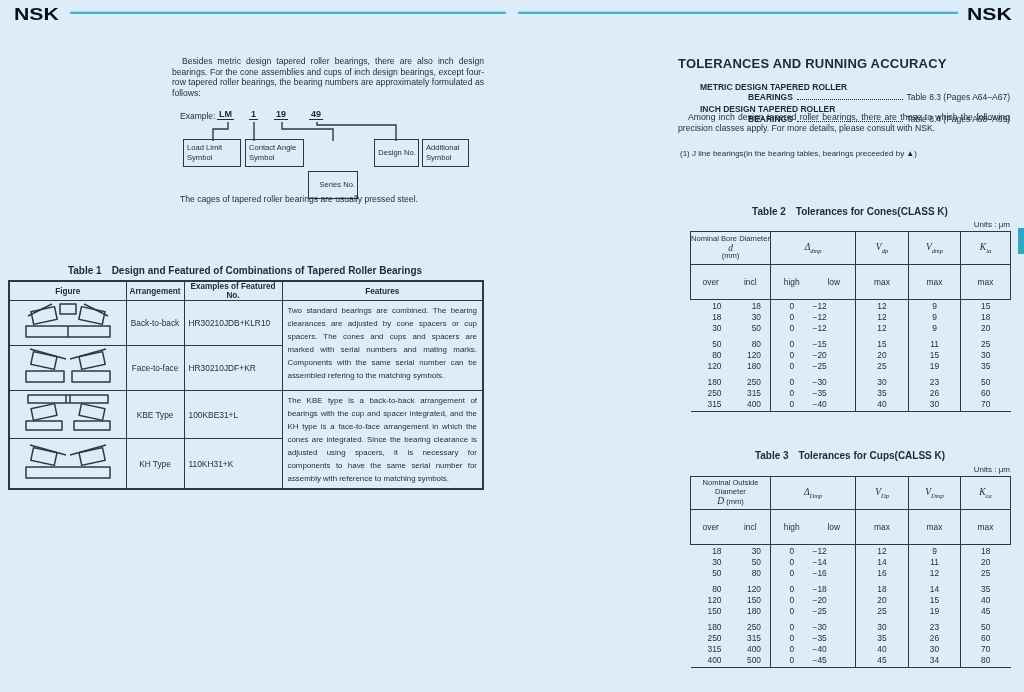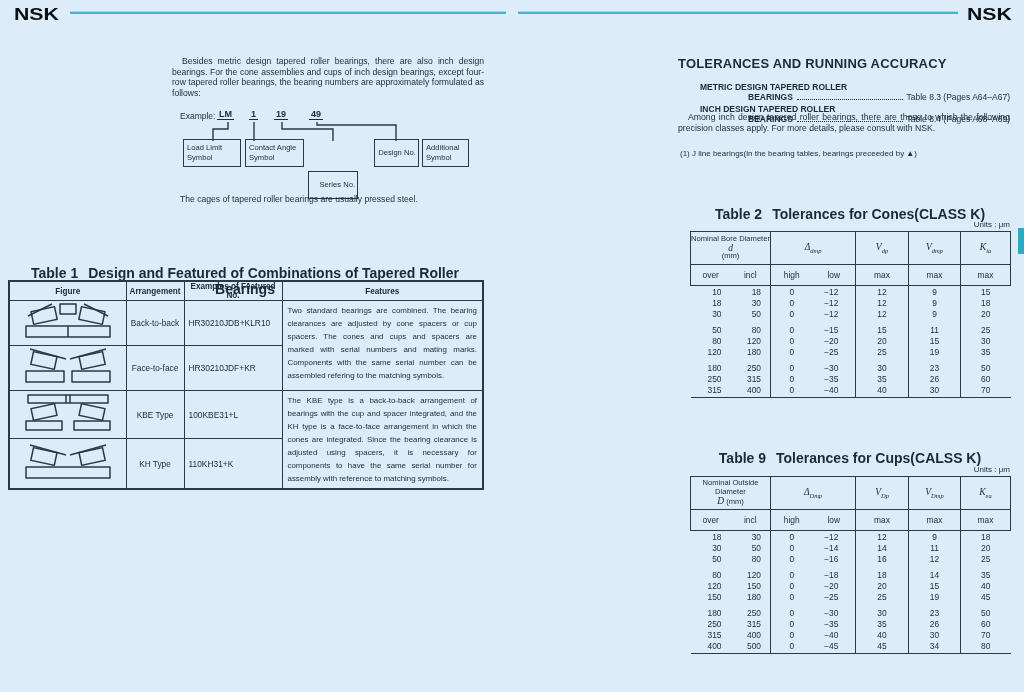--- a/index.html
+++ b/index.html
@@ -26,21 +26,21 @@
   .ex-label { font-size:8.5px; }
   .ex-part { position:absolute; font-size:9px; font-weight:bold; border-bottom:1.5px solid #1c2a36; padding:0 2px 0px 2px; }
   .ex-box {
     position:absolute; border:1.5px solid #2b3845; height:28px;
     font-size:7.6px; line-height:9.6px; padding:2px 2px 2px 3px;
     display:flex; align-items:center;justify-content:flex-end;
   }
   .conn { stroke:#2b3845; stroke-width:1.4; fill:none; }
 
   
-  .t1-title, .tol-title { font-size:14px; font-weight:bold; text-align:center; }
+  .t1-title, .tol-title { font-size:10px; font-weight:bold; text-align:center; }
   .t1-title b, .tol-title b { margin-right:10px; }
   table.t1 { border-collapse:collapse; table-layout:fixed; width:474px; }
   table.t1 th, table.t1 td { border:1px solid #2b3845; }
   table.t1 { border:2px solid #2b3845; }
   table.t1 th { font-size:8.2px; font-weight:bold; height:17px; }
   td.fig-cell { text-align:center; vertical-align:middle; }
   td.arr-cell { text-align:center; font-size:8.3px; }
   td.exno-cell { font-size:8.4px; padding-left:4px; }
   td.feat-cell { font-size:7.9px; line-height:13px; padding:3px 5px; text-align:justify; vertical-align:top; }
   .bearing-fig { stroke:#2b3845; stroke-width:1.5; fill:none; stroke-linejoin:round; }
@@ -54,30 +54,30 @@
   .r-para { font-size:8.7px; line-height:10.6px; text-align:justify; text-indent:10px; }
   .r-note { font-size:8px; }
 
   
   .units { font-size:8px; text-align:right; }
   table.tol { border-collapse:collapse; table-layout:fixed; width:320px; font-size:8.4px; }
   table.tol th { font-weight:normal; }
   tr.h1 th { border-top:1.6px solid #2b3845; height:33px; vertical-align:middle; text-align:center; }
   tr.h1 th.first { border-left:1.2px solid #2b3845; }
   tr.h1 th.last { border-right:1.2px solid #2b3845; }
-  tr.h2 th { border-bottom:1.8px solid #2b3845; border-top:1px solid #2b3845; height:21px; text-align:center; }
+  tr.h2 th { border-bottom:1.8px solid #2b3845; border-top:1px solid #2b3845; height:35px; text-align:center; }
   tr.h2 th.first { border-left:1.2px solid #2b3845; }
   tr.h2 th.last { border-right:1.2px solid #2b3845; }
   .vl { border-left:1px solid #2b3845; }
   table.tol td { height:11.5px; }
   table.tol tr.group-start td { padding-top:5px; }
   table.tol tr.lastrow td { border-bottom:1.8px solid #2b3845; padding-bottom:2px; }
   td.c0, td.c1 { text-align:right; padding-right:9px; }
   td.c2 { text-align:center; }
-  td.c3 { text-align:center; padding-right:5px; }
+  td.c3 { text-align:left; padding-right:5px; }
   td.c4, td.c5, td.c6 { text-align:center; }
   .nom-hd { font-size:7.6px; line-height:8.8px; text-align:center; }
   .sym { font-family:"Liberation Serif", serif; font-style:italic; font-size:9.5px; }
   .sym sub { font-size:6.5px; }
 
   .side-tab { background:#2fa9c2; width:6px; height:26px; right:0; }
 </style>
 </head>
 <body>
 
@@ -355,21 +355,21 @@
         <td class="c2 vl">0</td>
         <td class="c3">−40</td>
         <td class="c4 vl">40</td>
         <td class="c5 vl">30</td>
         <td class="c6 vl">70</td>
       </tr>
     </tbody>
 </table>
 
 <div class="abs tol-title" style="left:690px; top:450px; width:320px;">
-  <b>Table 9</b><span style="font-weight:bold;">Tolerances for Cups(CALSS K)</span>
+  <b>Table 3</b><span style="font-weight:bold;">Tolerances for Cups(CALSS K)</span>
 </div>
 <div class="abs units" style="left:690px; top:465px; width:320px;">Units : μm</div>
 
 <table class="tol abs" style="left:690px; top:476px;">
   <colgroup>
       <col style="width:40px">
       <col style="width:40px">
       <col style="width:42px">
       <col style="width:43px">
       <col style="width:53px">

